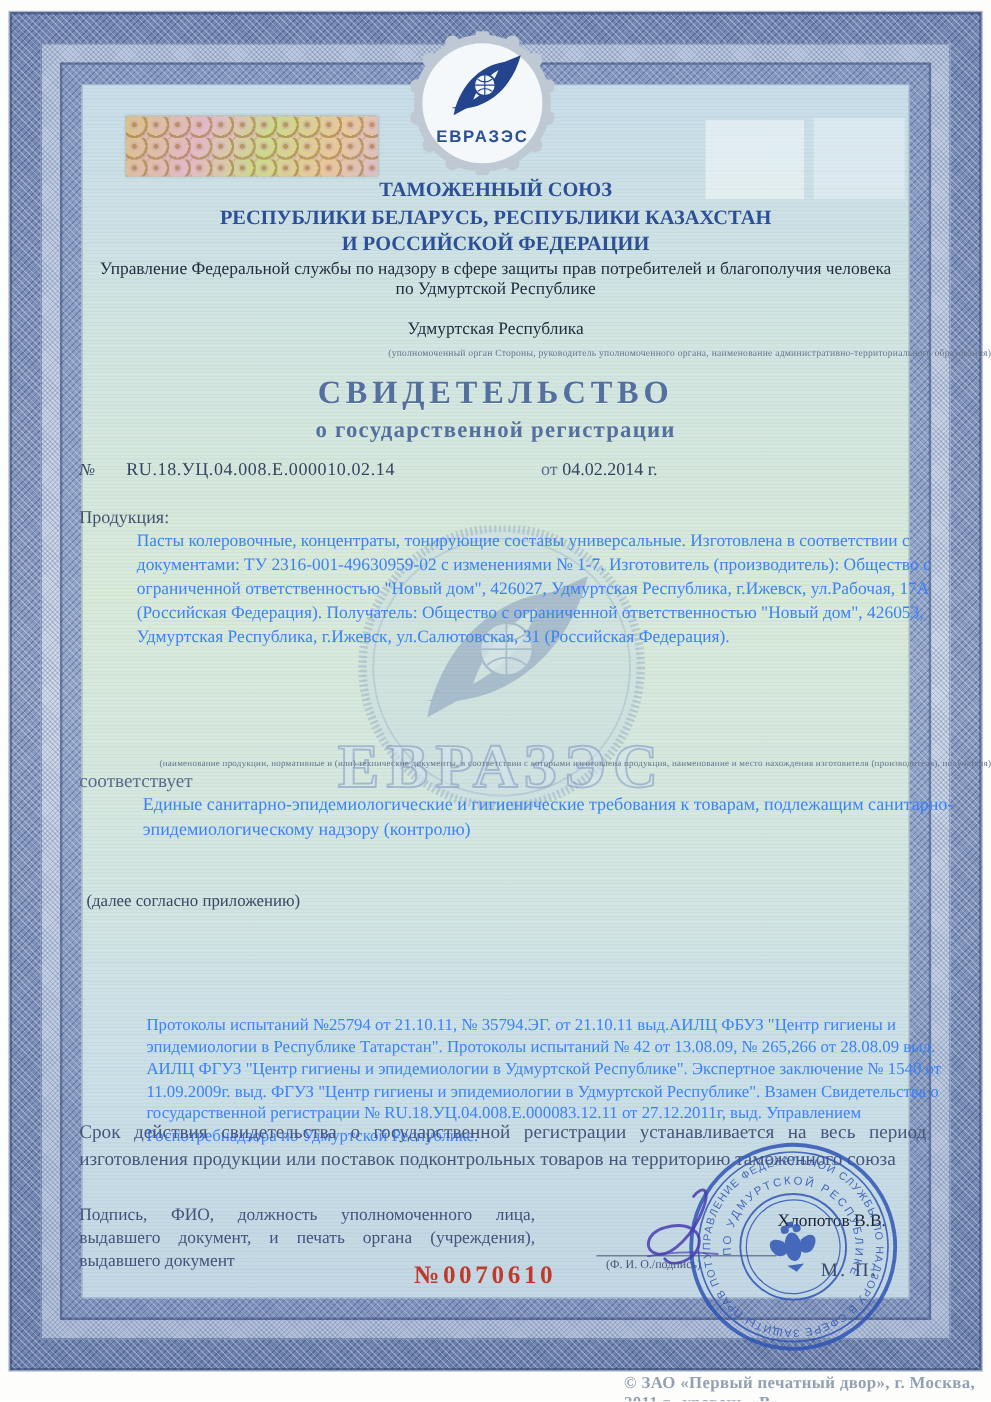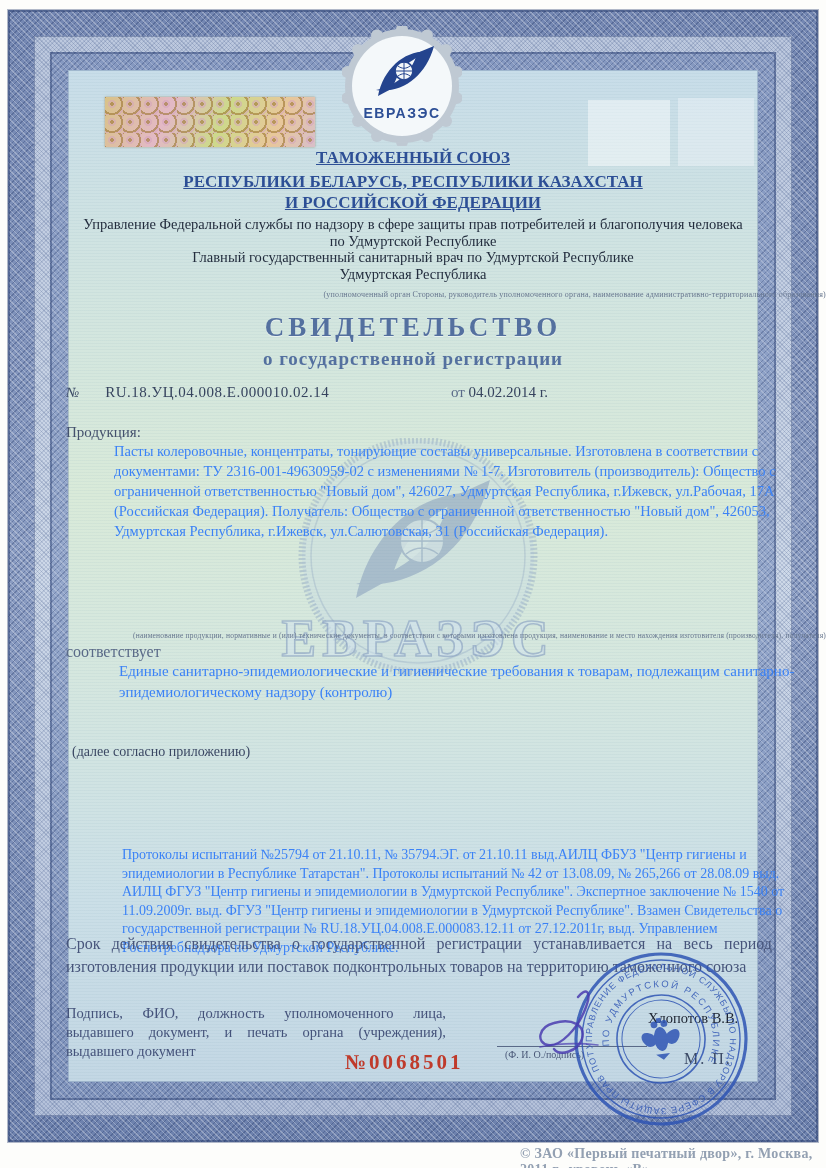--- a/index.html
+++ b/index.html
@@ -50,21 +50,21 @@
     background-size:18px 18px, 100% 100%;
     box-shadow:0 0 2px rgba(120,90,30,.5);
   }
   .uv-rect1 { left:588px; top:100px; width:82px; height:66px; background:rgba(255,255,255,.45); }
   .uv-rect2 { left:678px; top:98px; width:76px; height:68px; background:rgba(245,248,252,.40); }
 
   
   .logo { left:342px; top:26px; width:120px; height:120px; }
 
   
-  .hdr-bold { color:#2d4f96; font-weight:bold; font-size:17px; line-height:20px;text-decoration:underline; }
+  .hdr-bold { color:#2d4f96; font-weight:bold; font-size:17px; line-height:20px; }
   .hdr-reg  { color:#232d3e; font-size:14.5px; line-height:16.5px; }
   .fineprint { color:#66758e; font-size:8px; letter-spacing:.2px;text-align:right; }
 
   .doc-title { color:#54709f; font-weight:bold; font-size:27px; letter-spacing:4px;
     text-shadow:0 1px 0 rgba(255,255,255,.5); }
   .doc-subtitle { color:#54709f; font-weight:bold; font-size:19px; letter-spacing:1px; }
 
   .reg-row { left:66px; top:384px; width:700px; font-size:15px; color:#3c4a66; }
   .reg-no-sign { font-style:italic; font-size:14px; }
   .reg-num { margin-left:26px; letter-spacing:.5px; color:#36435e; }
@@ -148,21 +148,20 @@
     <circle cx="62" cy="45" r="9" fill="#f4f8fa" stroke="#24448e" stroke-width="1.6"></circle>
     <path d="M53 45 H71 M62 36 V54 M56 40 C60 43,64 43,68 40 M56 50 C60 47,64 47,68 50" stroke="#24448e" stroke-width="1" fill="none"></path>
     <text x="60" y="92" text-anchor="middle" font-family="Liberation Sans, sans-serif" font-weight="bold" font-size="14" letter-spacing="1.5" fill="#2d4f96">ЕВРАЗЭС</text>
   </svg>
 
   <div class="abs center hdr-bold" style="top:148px">ТАМОЖЕННЫЙ СОЮЗ</div>
   <div class="abs center hdr-bold" style="top:172px">РЕСПУБЛИКИ БЕЛАРУСЬ, РЕСПУБЛИКИ КАЗАХСТАН</div>
   <div class="abs center hdr-bold" style="top:193px">И РОССИЙСКОЙ ФЕДЕРАЦИИ</div>
   <div class="abs center hdr-reg" style="top:216px">Управление Федеральной службы по надзору в сфере защиты прав потребителей и благополучия человека</div>
   <div class="abs center hdr-reg" style="top:233px">по Удмуртской Республике</div>
-  <div class="abs center hdr-reg" style="top:249px">Главный государственный санитарный врач по Удмуртской Республике</div>
   <div class="abs center hdr-reg" style="top:266px">Удмуртская Республика</div>
   <div class="abs center fineprint" style="top:290px">(уполномоченный орган Стороны, руководитель уполномоченного органа, наименование административно-территориального образования)</div>
 
   <div class="abs center doc-title" style="top:312px">СВИДЕТЕЛЬСТВО</div>
   <div class="abs center doc-subtitle" style="top:348px">о государственной регистрации</div>
 
   <div class="abs reg-row">
     <span class="reg-no-sign">№</span><span class="reg-num">RU.18.УЦ.04.008.Е.000010.02.14</span>
     <span style="margin-left:118px"><span class="reg-date-label">от</span>
     <span class="reg-date">04.02.2014 г.</span></span>
@@ -180,21 +179,21 @@
   <div class="abs body-par" style="left:74px; top:846px; width:700px; font-size:14px; line-height:18.5px">Протоколы испытаний №25794 от 21.10.11, № 35794.ЭГ. от 21.10.11 выд.АИЛЦ ФБУЗ "Центр гигиены и эпидемиологии в Республике Татарстан". Протоколы испытаний № 42 от 13.08.09, № 265,266 от 28.08.09 выд. АИЛЦ ФГУЗ "Центр гигиены и эпидемиологии в Удмуртской Республике". Экспертное заключение № 1540 от 11.09.2009г. выд. ФГУЗ "Центр гигиены и эпидемиологии в Удмуртской Республике". Взамен Свидетельства о государственной регистрации № RU.18.УЦ.04.008.Е.000083.12.11 от 27.12.2011г, выд. Управлением Роспотребнадзора по Удмуртской Республике.</div>
 
   <div class="abs justify-par" style="left:66px; top:932px; width:706px">Срок действия свидетельства о государственной регистрации устанавливается на весь период изготовления продукции или поставок подконтрольных товаров на территорию таможенного союза</div>
 
   <div class="abs" style="left:66px; top:1004px; width:380px; font-size:14.5px; line-height:19px; color:#44527a; text-align:justify">Подпись, ФИО, должность уполномоченного лица, выдавшего документ, и печать органа (учреждения), выдавшего документ</div>
   <div class="abs sig-line"></div>
   <div class="abs sig-caption">(Ф. И. О./подпись)</div>
   <div class="abs signer">Хлопотов В.В.</div>
   <div class="abs seal-mark">М. П.</div>
 
-  <div class="abs serial" style="left:345px; top:1050px">№0068501</div>
+  <div class="abs serial" style="left:345px; top:1050px">№0070610</div>
 
   <svg class="abs stamp" viewBox="0 0 182 182">
     <defs>
       <path id="ringOut" d="M91,91 m-69,0 a69,69 0 1,1 138,0 a69,69 0 1,1 -138,0"></path>
       <path id="ringIn" d="M91,91 m-52,0 a52,52 0 1,1 104,0 a52,52 0 1,1 -104,0"></path>
     </defs>
     <g stroke="#2f55b4" fill="none">
       <circle cx="91" cy="91" r="85" stroke-width="3.2"></circle>
       <circle cx="91" cy="91" r="79" stroke-width="1.4"></circle>
       <circle cx="91" cy="91" r="44" stroke-width="1.6"></circle>

